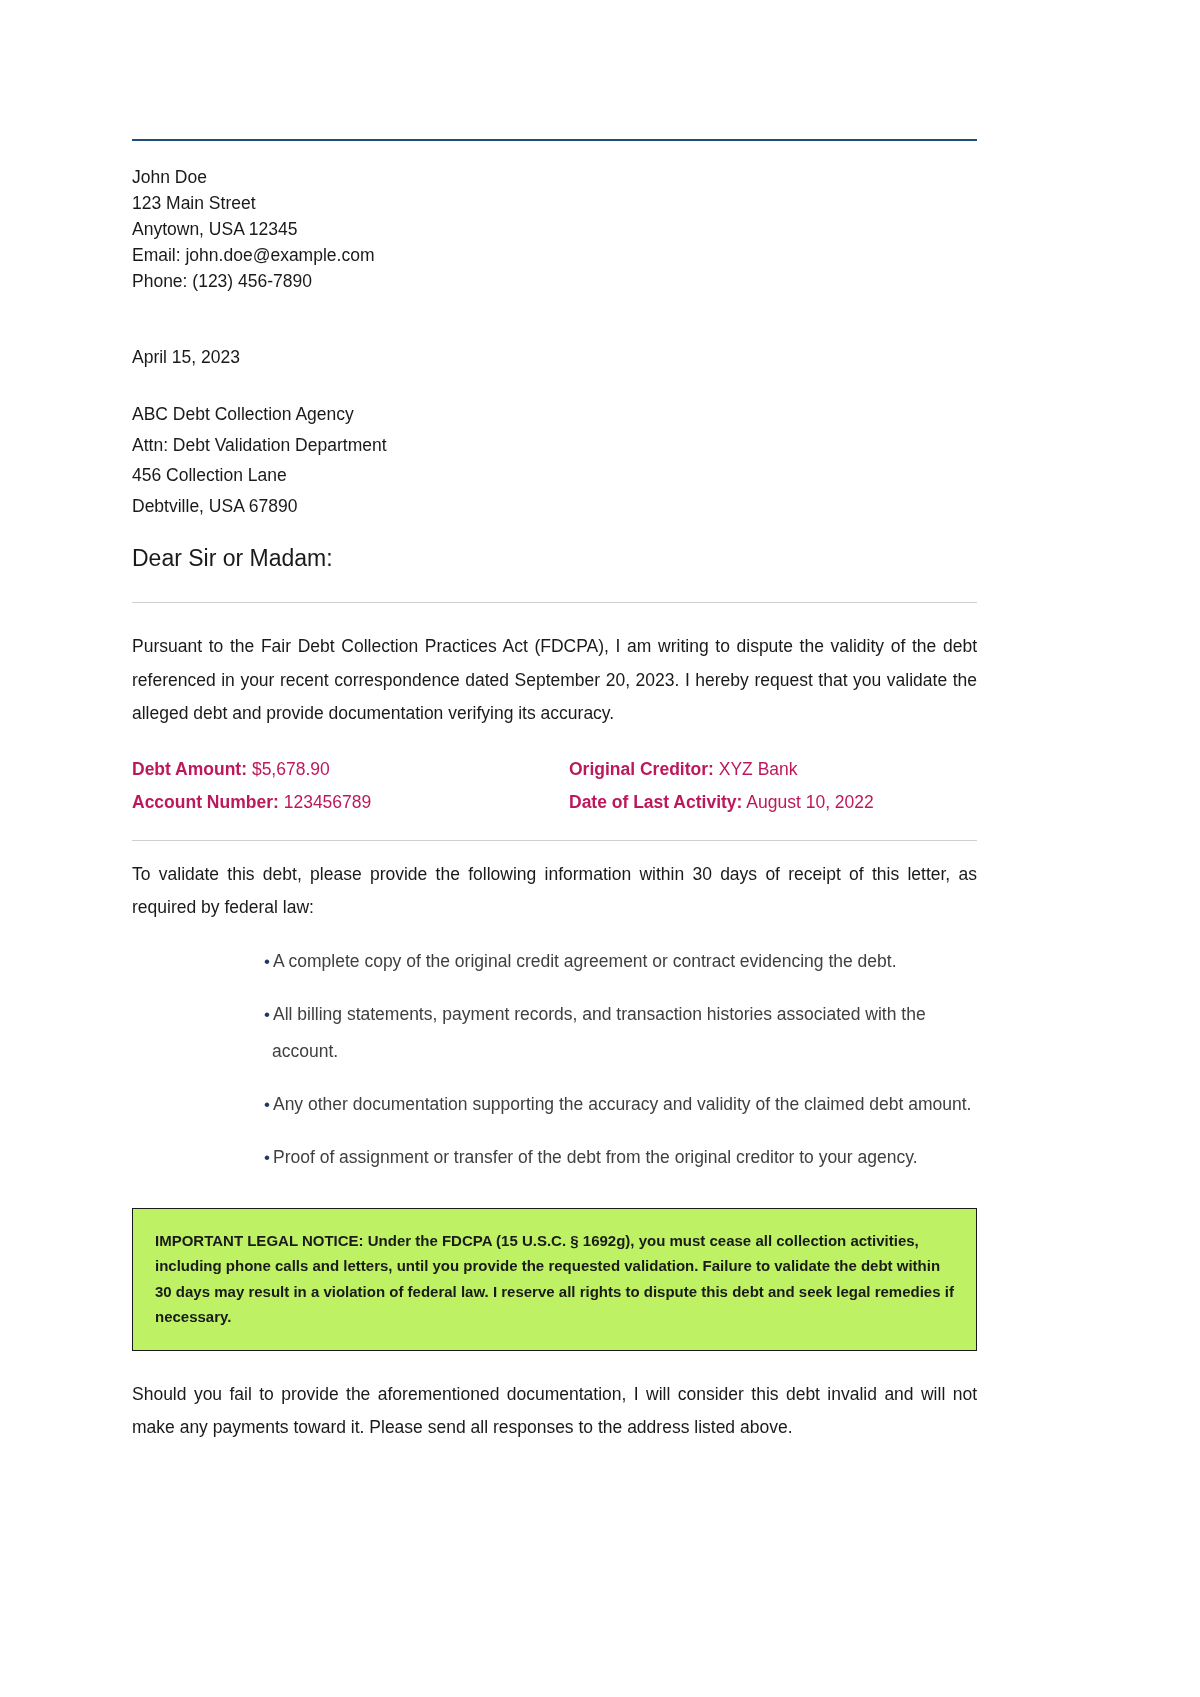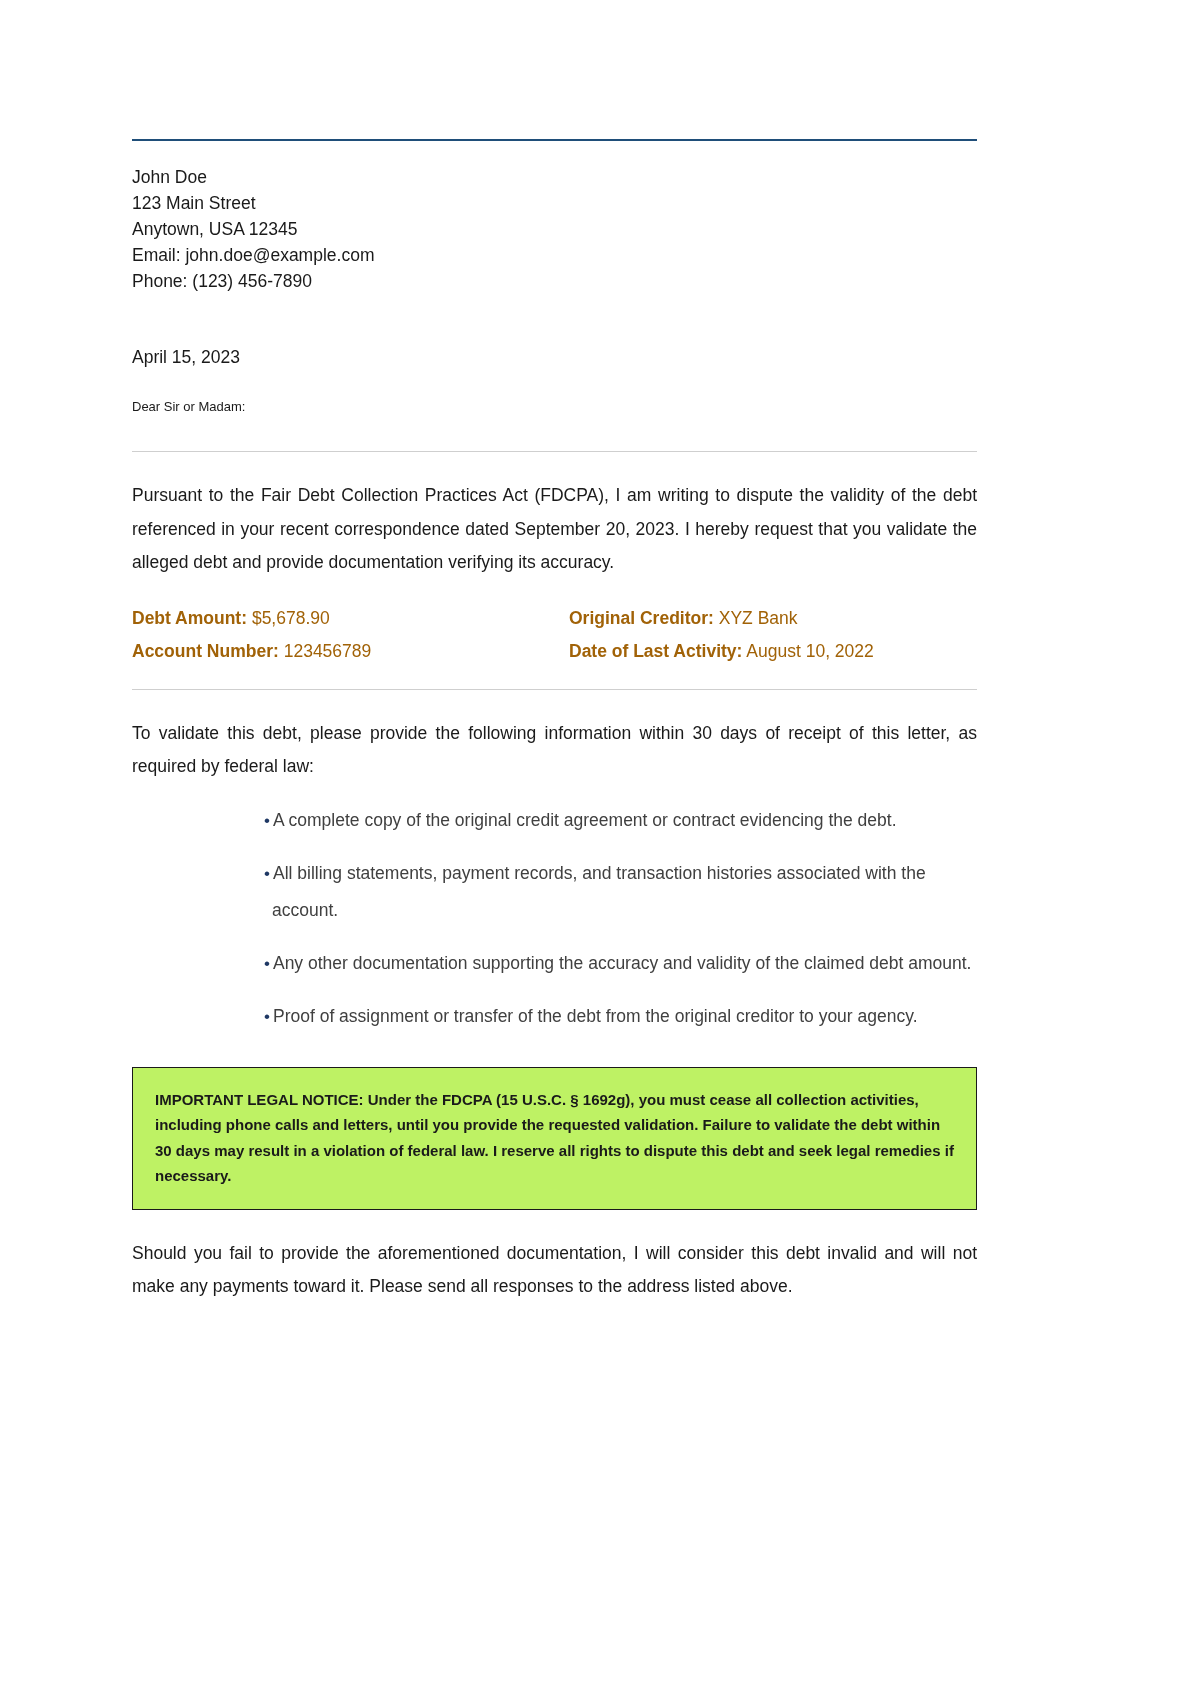--- a/index.html
+++ b/index.html
@@ -62,21 +62,21 @@
   .recipient-block {
     margin-top: 29px;
   }
   .recipient-block .addr-line {
     line-height: 30.5px;
   }
 
   
   .salutation {
     margin-top: 24px;
-    font-size: 13px;
+    font-size: 23px;
     line-height: 26px;
     color: #1a1a1a;
   }
 
   
   .divider {
     margin-top: 31px;
     height: 0;
     border-top: 1px solid #cfcfcf;
     width: 100%;
@@ -84,34 +84,34 @@
 
   
   .body-par {
     font-size: 17.5px;
     line-height: 33.5px;
     color: #1a1a1a;
     text-align: justify;
     text-justify: inter-word;
   }
   .par-intro { margin-top: 27px; }
-  .par-request { margin-top: 27px; }
+  .par-request { margin-top: 17px; }
   .par-closing { margin-top: 27px; }
 
   
   .details-grid {
     margin-top: 26px;
     display: grid;
     grid-template-columns: 437px 1fr;
     row-gap: 8px;
     font-size: 17.5px;
     line-height: 25px;
   }
   .detail-cell {
-    color: #a16207;
+    color: #be185d;
     white-space: nowrap;
   }
   .detail-label {
     font-weight: bold;
   }
   .detail-value {
     font-weight: normal;
   }
 
   .divider-2 {
@@ -171,20 +171,26 @@
     <div class="sender-block">
       <div class="addr-line">John Doe</div>
       <div class="addr-line">123 Main Street</div>
       <div class="addr-line">Anytown, USA 12345</div>
       <div class="addr-line">Email: john.doe@example.com</div>
       <div class="addr-line">Phone: (123) 456-7890</div>
     </div>
 
     <div class="letter-date">April 15, 2023</div>
 
+    <div class="recipient-block">
+      <div class="addr-line">ABC Debt Collection Agency</div>
+      <div class="addr-line">Attn: Debt Validation Department</div>
+      <div class="addr-line">456 Collection Lane</div>
+      <div class="addr-line">Debtville, USA 67890</div>
+    </div>
 
     <div class="salutation">Dear Sir or Madam:</div>
 
     <div class="divider"></div>
 
     <div class="body-par par-intro">Pursuant to the Fair Debt Collection Practices Act (FDCPA), I am writing to dispute the validity of the debt referenced in your recent correspondence dated September 20, 2023. I hereby request that you validate the alleged debt and provide documentation verifying its accuracy.</div>
 
     <div class="details-grid">
       <div class="detail-cell">
         <span class="detail-label">Debt Amount:</span>

